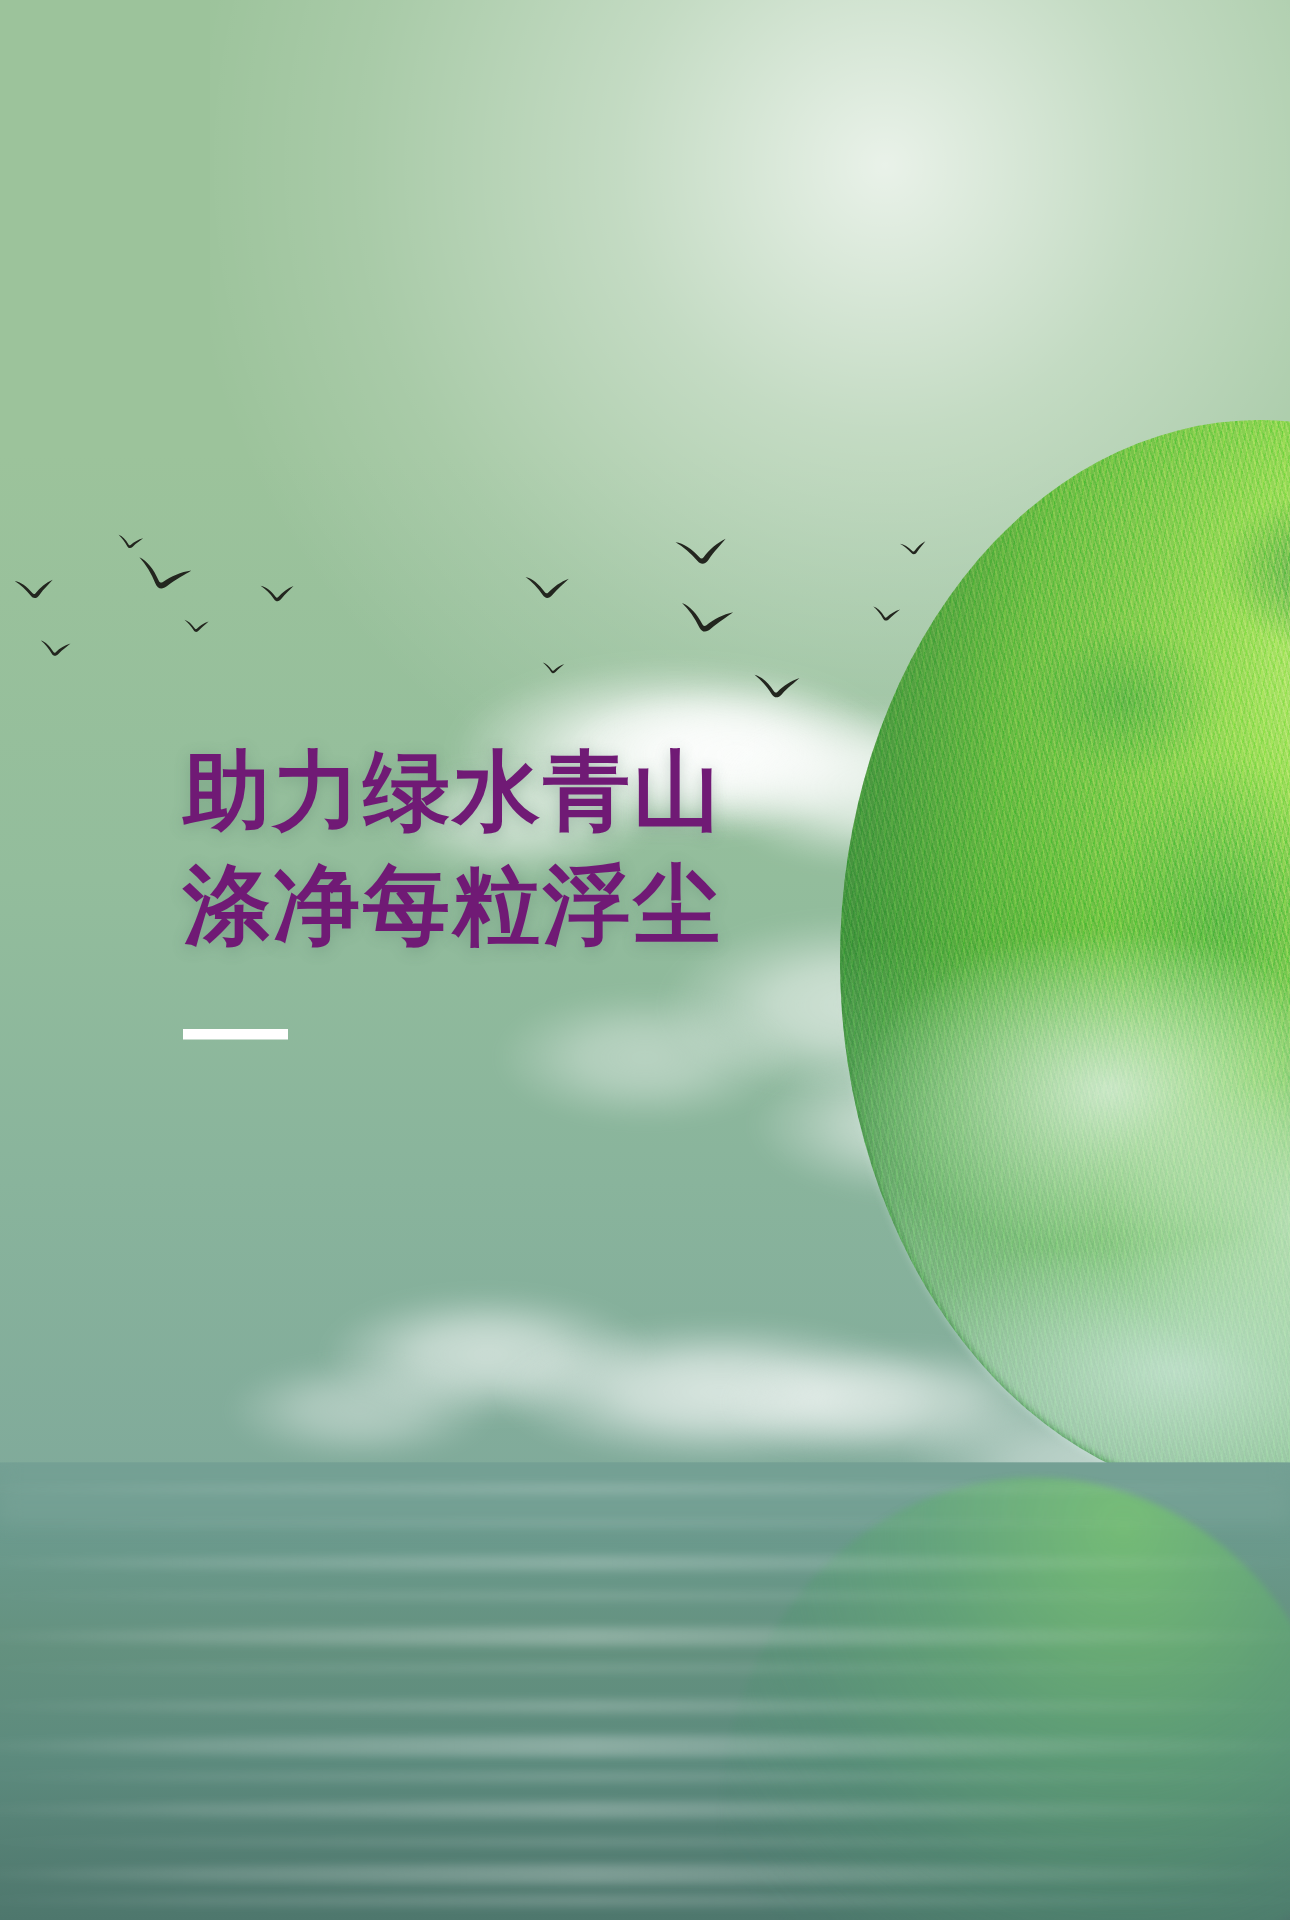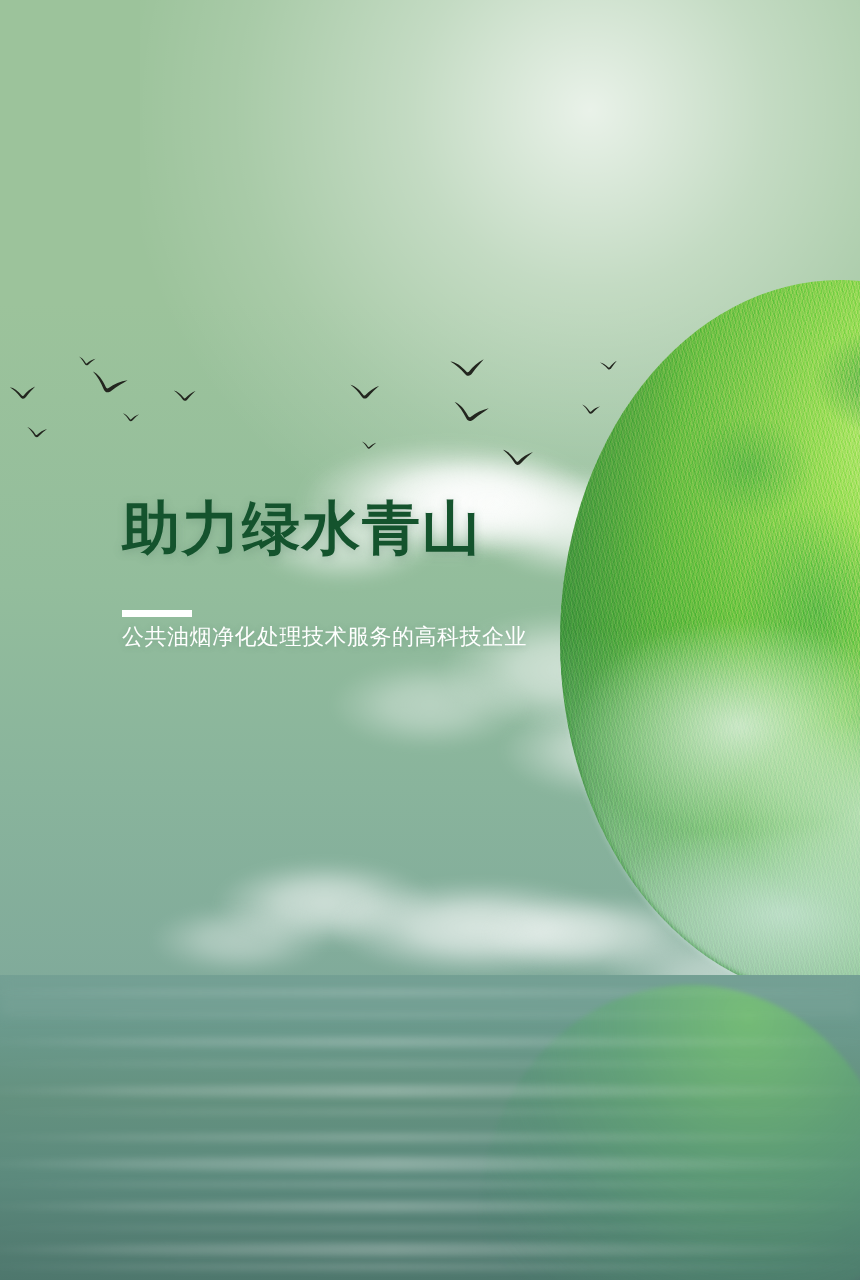--- a/index.html
+++ b/index.html
@@ -122,21 +122,21 @@
     background:
       radial-gradient(ellipse at 64% 10%, rgba(120,200,110,.80) 0%, rgba(95,175,110,.55) 34%,
                       rgba(78,150,110,.34) 60%, rgba(70,130,108,.10) 82%, rgba(70,130,108,0) 100%);
     filter:blur(2px);
     opacity:.9;
   }
 
   
   .copy{ position:absolute; left:122px; top:490px; width:620px; }
   .headline{
-    color:#14532d;
+    color:#701a75;
     font-size:58px;
     font-weight:bold;
     line-height:76px;
     letter-spacing:2px;
     text-shadow:0 2px 10px rgba(70,110,90,.30);
     white-space:nowrap;
   }
   .rule{
     width:70px; height:7px; background:#ffffff;
     margin-top:44px;
@@ -277,17 +277,17 @@
         <div class="wave" style="top: 206px; height: 7px; opacity: 0.3;"></div>
         <div class="wave" style="top: 226px; height: 11px; opacity: 0.44;"></div>
         <div class="wave" style="top: 250px; height: 6px; opacity: 0.26;"></div>
         <div class="wave" style="top: 268px; height: 13px; opacity: 0.46;"></div>
         <div class="wave" style="top: 288px; height: 8px; opacity: 0.32;"></div>
       </div>
   </div>
 
   <div class="copy">
     <div class="headline">助力绿水青山</div>
+    <div class="headline">涤净每粒浮尘</div>
     <div class="rule"></div>
-    <div class="subcopy" style="margin-top:0">公共油烟净化处理技术服务的高科技企业</div>
   </div>
 
 </div>
 
 </body></html>

